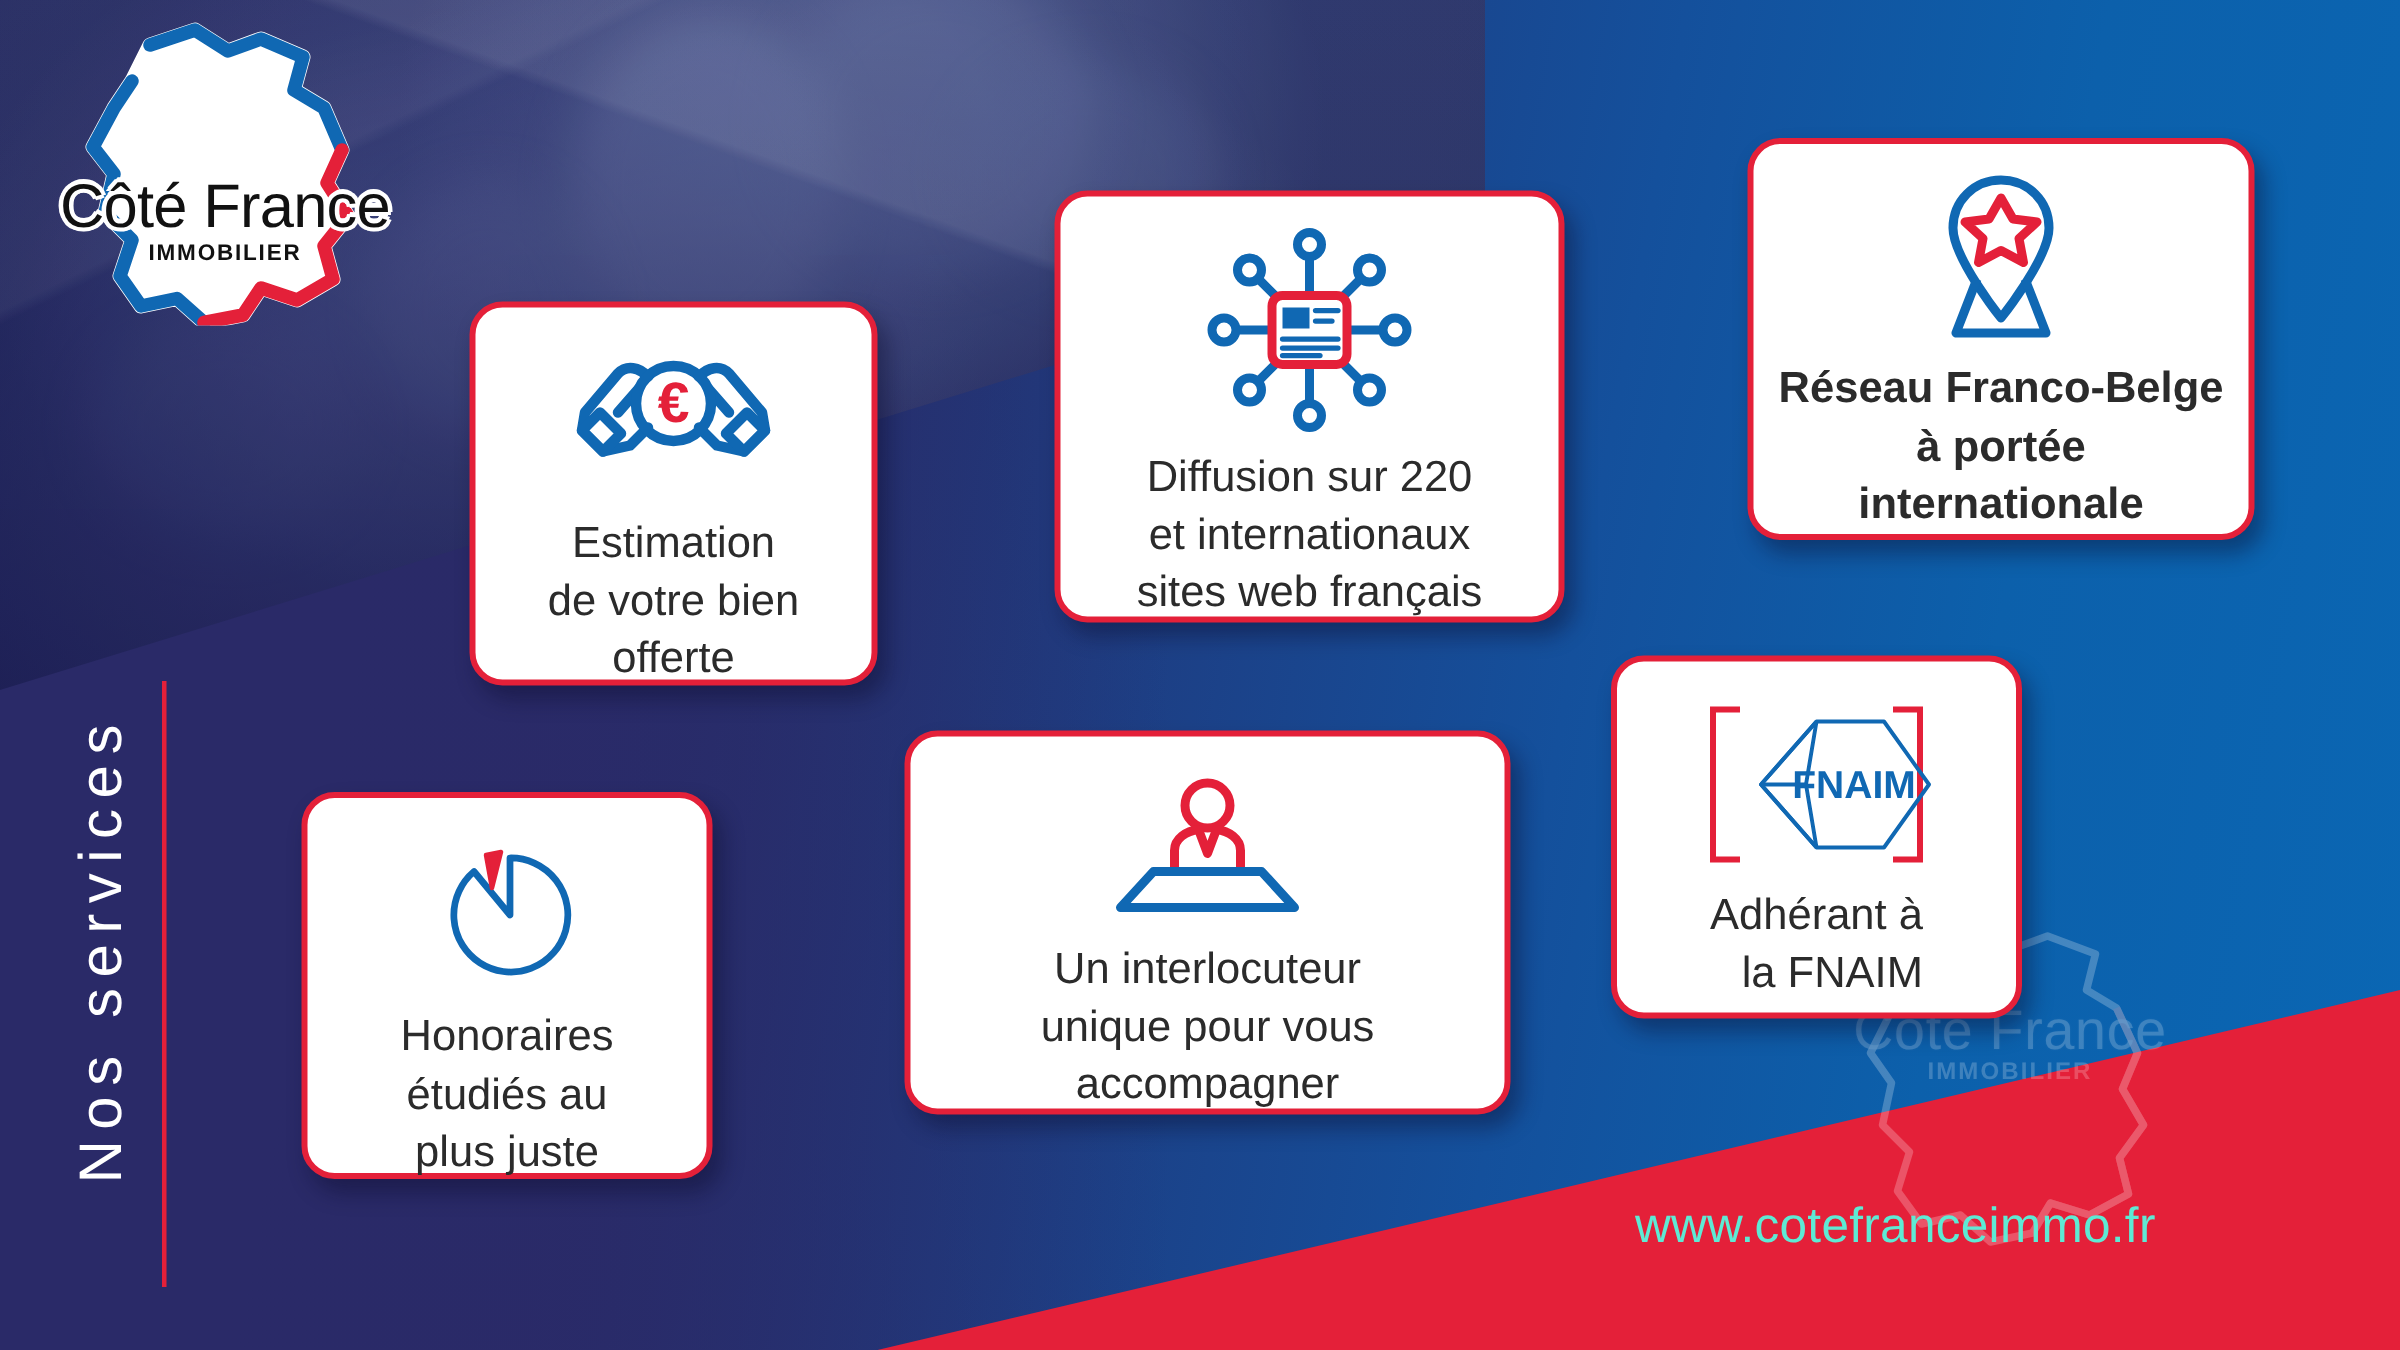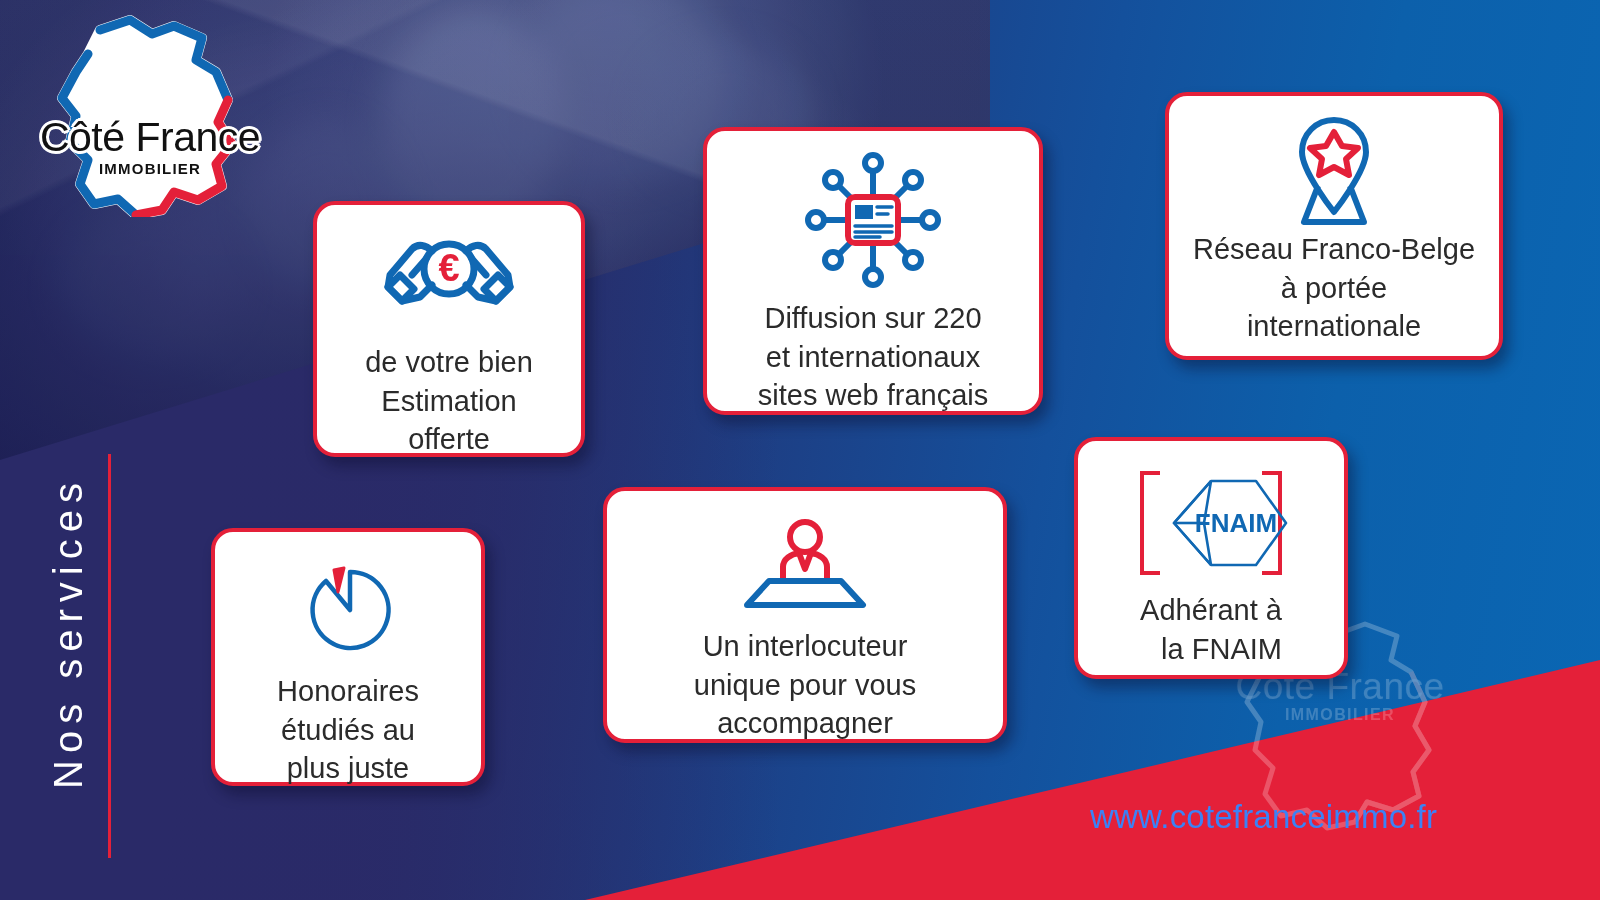--- a/index.html
+++ b/index.html
@@ -127,38 +127,38 @@
   }
 
   #card-estimation{left:313px;top:201px;width:272px;height:256px;}
   #card-estimation .icon{margin-top:8px;}
   #card-estimation .label{margin-top:14px;}
 
   #card-diffusion{left:703px;top:127px;width:340px;height:288px;}
   #card-diffusion .label{margin-top:6px;}
 
   #card-reseau{left:1165px;top:92px;width:338px;height:268px;}
-  #card-reseau .label{}
-
-  #card-honoraires{left:211px;top:528px;width:274px;height:258px;}
+  #card-reseau .label{margin-top:10px;font-weight:bold;}
+
+  #card-honoraires{left:201px;top:528px;width:274px;height:258px;}
   #card-honoraires .icon{margin-top:14px;}
   #card-honoraires .label{margin-top:18px;}
 
   #card-interlocuteur{left:603px;top:487px;width:404px;height:256px;}
   #card-interlocuteur .icon{margin-top:10px;}
   #card-interlocuteur .label{margin-top:18px;}
 
   #card-fnaim{left:1074px;top:437px;width:274px;height:242px;}
   #card-fnaim .icon{margin-top:6px;}
   #card-fnaim .label{margin-top:8px;text-align:right;}
 
   
   .url{
     position:absolute;left:1090px;top:798px;
-    color:#3b82f6;font-size:33px;letter-spacing:.2px;white-space:nowrap;
+    color:#5eead4;font-size:33px;letter-spacing:.2px;white-space:nowrap;
   }
 </style>
 </head>
 <body>
 
 <div id="stage">
 
   <div class="bg-base"></div>
   <div class="bg-left-wash"></div>
   <div class="photo">
@@ -210,22 +210,22 @@
           <path d="M92 22 C98 16 106 14 112 20 L134 46 L136 58 L122 72 L104 68 L92 56"></path>
           <path d="M98 30 L112 46"></path>
           <path d="M14 58 L26 46 L40 60 L28 72 Z"></path>
           <path d="M136 58 L124 46 L110 60 L122 72 Z"></path>
           <circle cx="75" cy="40" r="25"></circle>
         </g>
         <text x="75" y="52" text-anchor="middle" font-family="'Liberation Sans',sans-serif" font-size="38" font-weight="bold" fill="#e42039">€</text>
       </svg>
     </div>
     <div class="label">
+      <div>Estimation</div>
       <div>de votre bien</div>
-      <div>Estimation</div>
       <div>offerte</div>
     </div>
   </div>
 
   <div class="card" id="card-diffusion">
     <div class="icon">
       <svg width="146" height="146" viewBox="0 0 146 146">
         <g stroke="#1068b3" stroke-width="6" fill="none" stroke-linecap="round">
           <line x1="73" y1="22" x2="73" y2="52"></line>
           <line x1="73" y1="94" x2="73" y2="124"></line>

